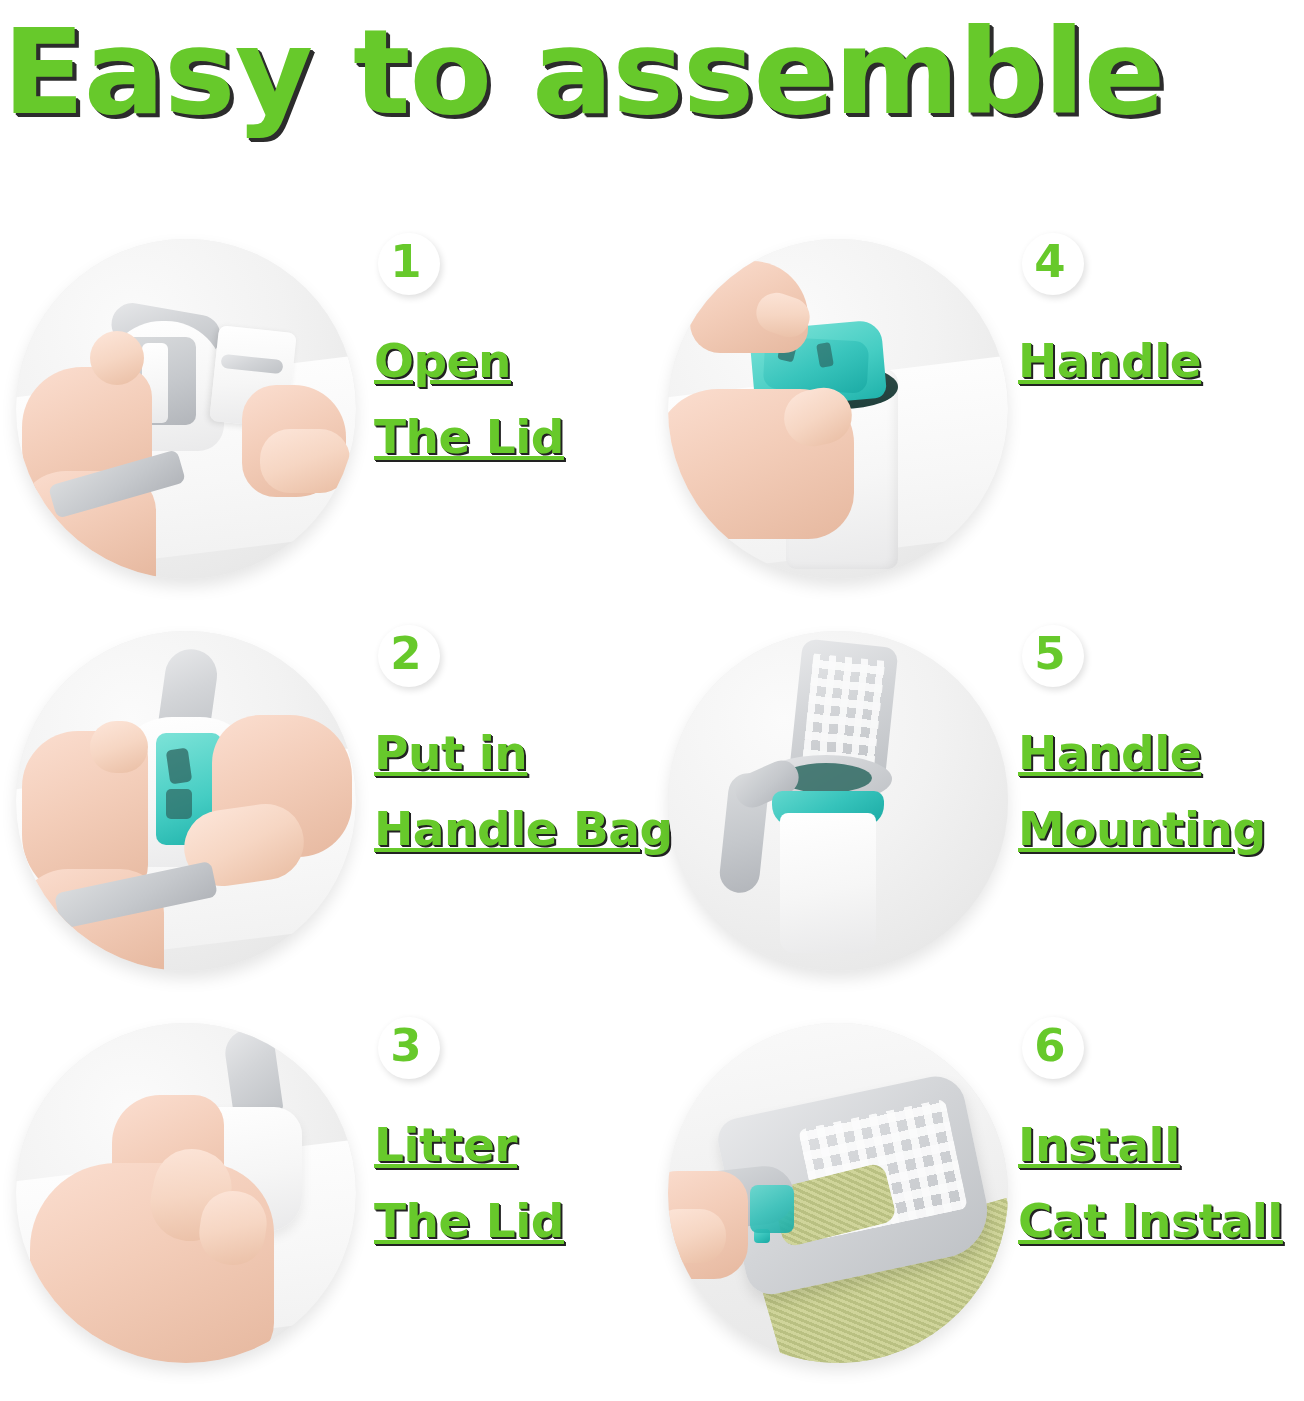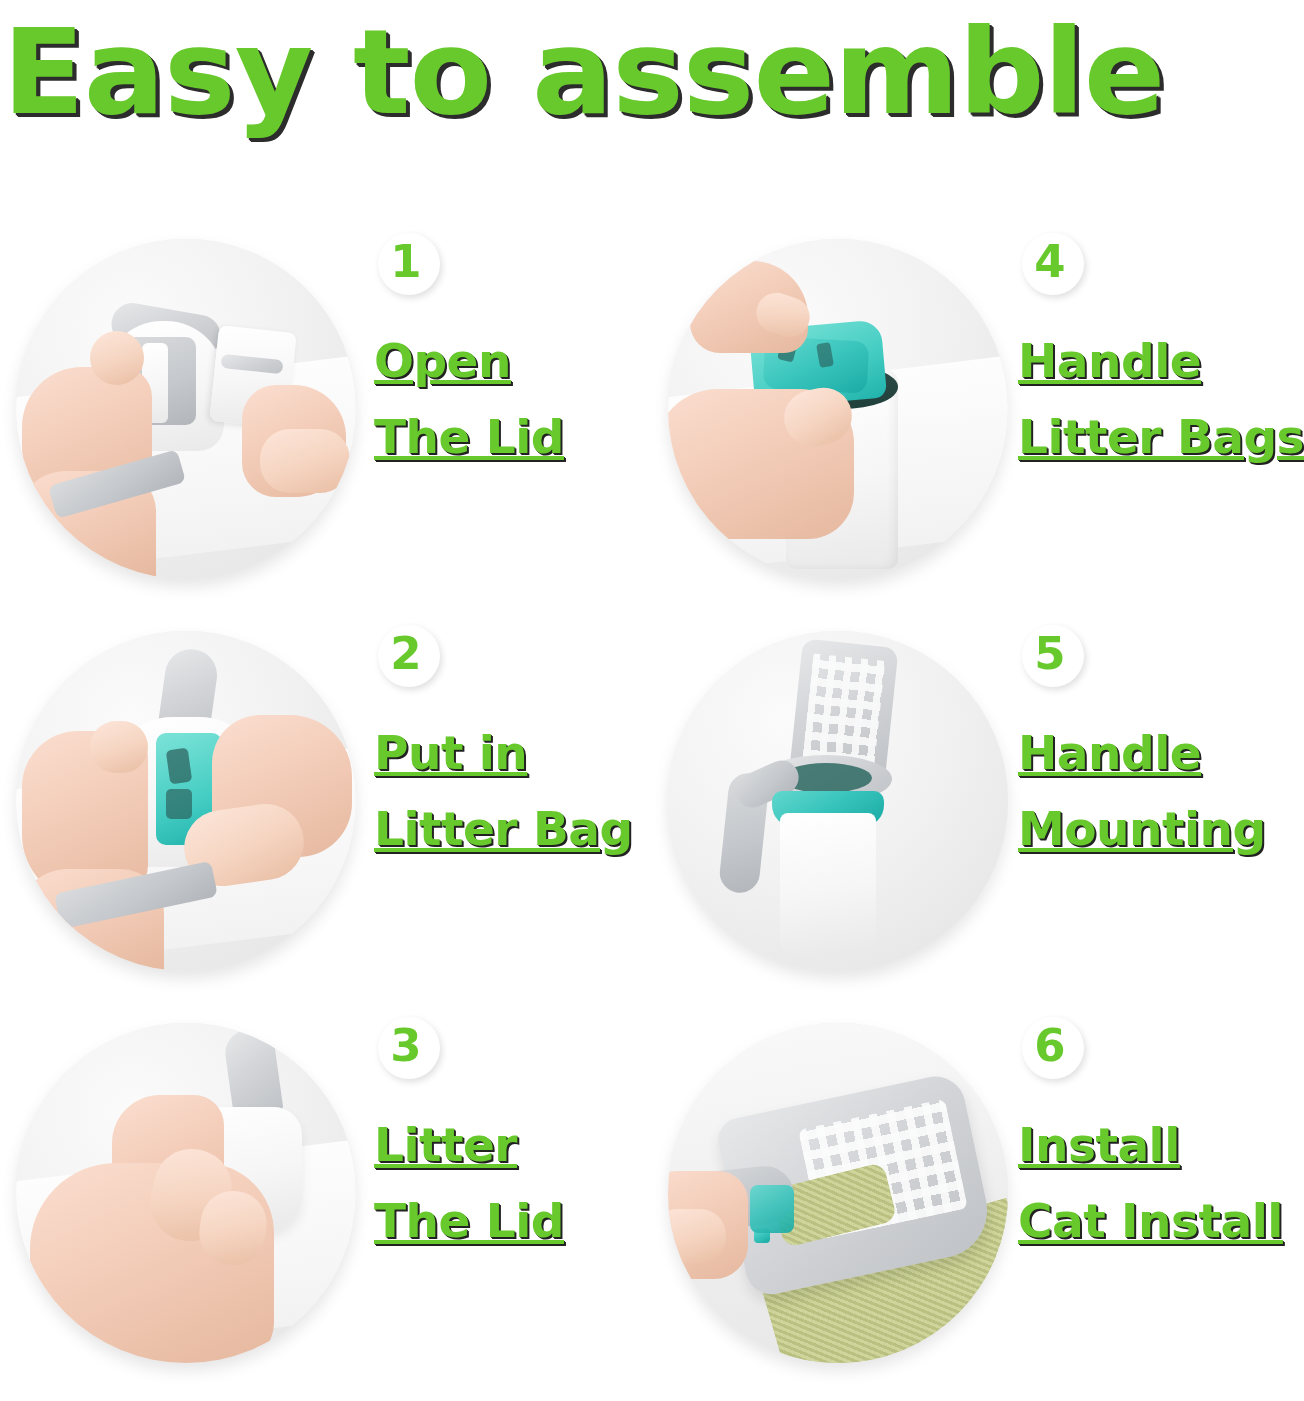--- a/index.html
+++ b/index.html
@@ -218,21 +218,20 @@
 
         <div class="pc skin" style="left:-14px;top:150px;width:200px;height:150px;border-radius:64px 54px 46px 70px;"></div>
         <div class="pc skin2" style="left:116px;top:150px;width:68px;height:56px;border-radius:28px;transform:rotate(-12deg);"></div>
       </div>
       <div class="textblock">
         <div class="badge">
           <span>4</span>
         </div>
         <div class="label">
           <span class="ln">Handle</span>
-          <span class="ln">Litter Bags</span>
         </div>
       </div>
     </div>
   </div>
 
   <div class="cell">
     <div class="cell-inner">
       <div class="photo">
         <div class="bg"></div>
         <div class="table-edge"></div>
@@ -253,21 +252,21 @@
         <div class="pc skin2" style="left:168px;top:176px;width:120px;height:76px;border-radius:38px;transform:rotate(-8deg);"></div>
 
         <div class="pc gray2" style="left:40px;top:246px;width:160px;height:36px;border-radius:8px;transform:rotate(-12deg);"></div>
       </div>
       <div class="textblock">
         <div class="badge">
           <span>2</span>
         </div>
         <div class="label">
           <span class="ln">Put in</span>
-          <span class="ln">Litter Bag</span>
+          <span class="ln">Handle Bag</span>
         </div>
       </div>
     </div>
   </div>
 
   <div class="cell col2">
     <div class="cell-inner">
       <div class="photo">
         <div class="bg"></div>
 

